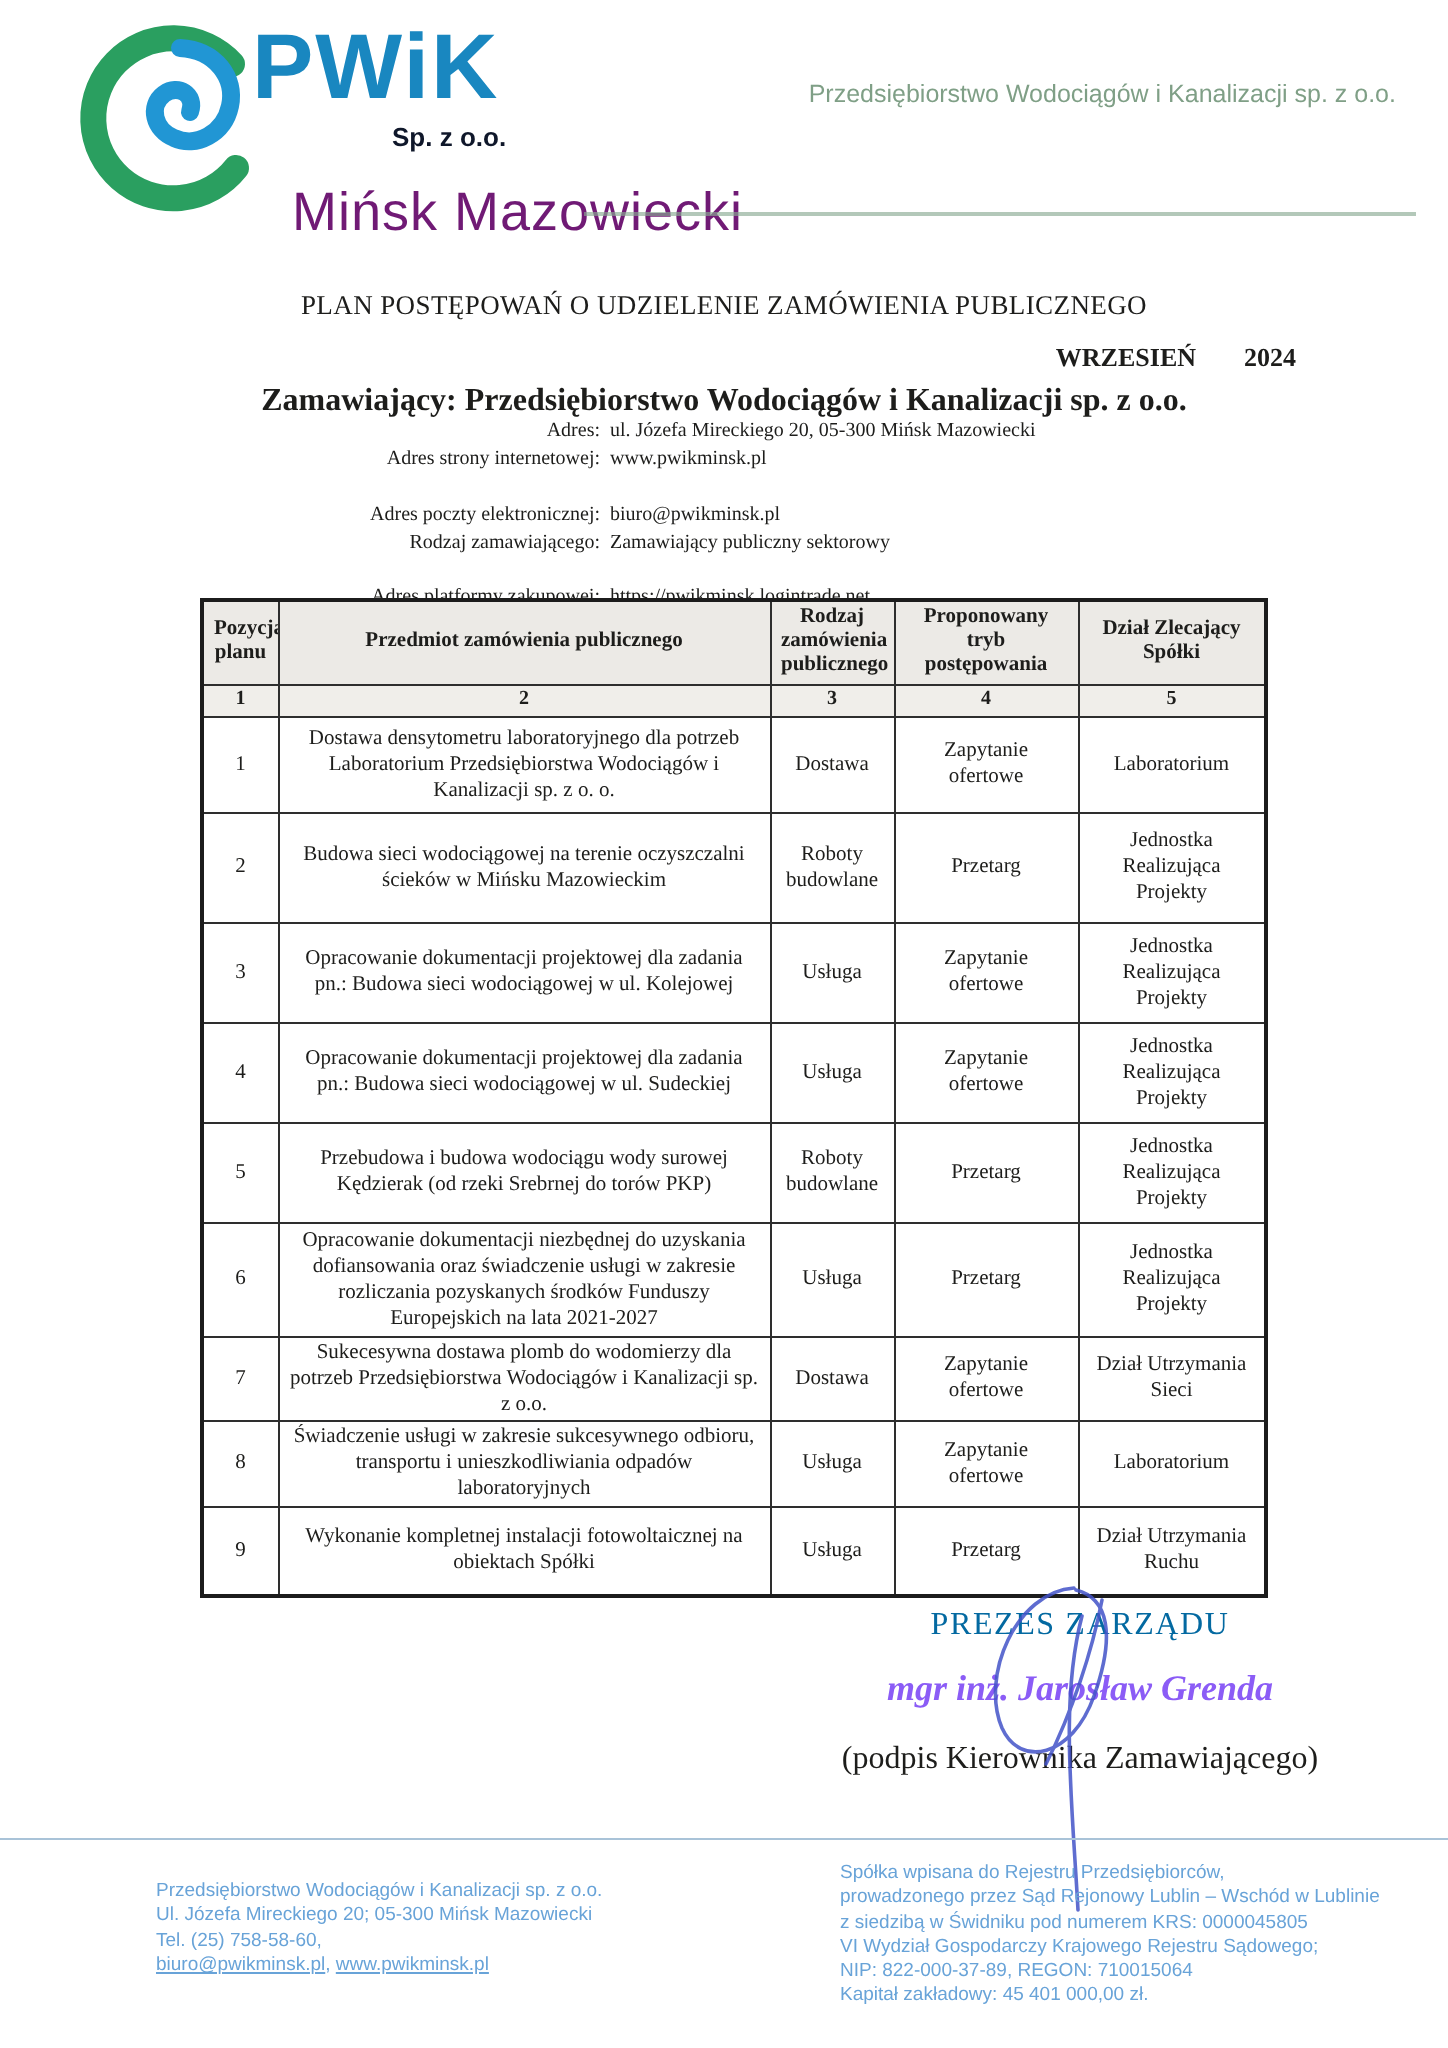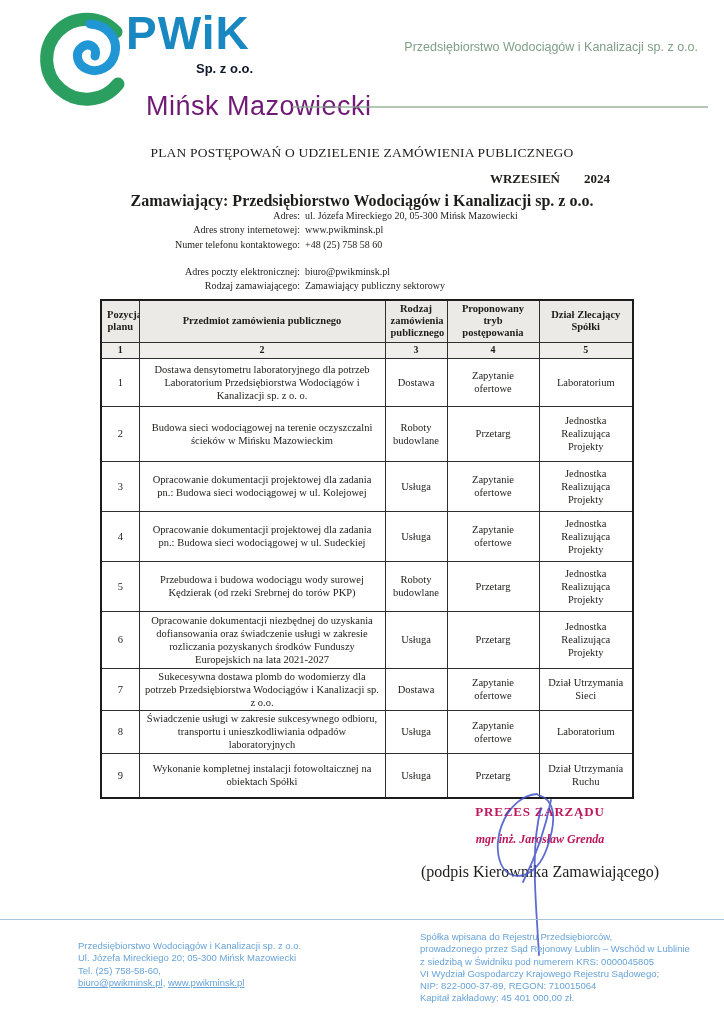--- a/index.html
+++ b/index.html
@@ -15,21 +15,21 @@
   .logo-city{position:absolute;left:146px;top:76px;font-family:"Liberation Sans",sans-serif;
              font-size:27px;font-weight:500;color:#701a75;letter-spacing:.5px;margin-top:15px;}
   .header-company{position:absolute;right:26px;top:40px;font-family:"Liberation Sans",sans-serif;
                   font-size:12.5px;color:#7f9f86;}
   .header-rule{position:absolute;left:292px;top:106px;width:416px;height:2px;background:#8bab93;opacity:.65;}
 
   
   .doc-title{position:absolute;left:0;top:145px;width:100%;text-align:center;
              font-size:13.5px;font-weight:normal;letter-spacing:.2px;}
   .doc-month-line{position:absolute;left:0;top:171px;width:100%;text-align:right;
-                  padding-right:114px;box-sizing:border-box;font-size:13px;font-weight:bold;}
+                  padding-right:76px;box-sizing:border-box;font-size:13px;font-weight:bold;}
   .doc-month-line .gap{display:inline-block;width:24px;}
   .doc-party{position:absolute;left:0;top:192px;width:100%;text-align:center;
              font-size:16px;font-weight:bold;}
 
   
   .contact{position:absolute;left:72px;top:209px;font-size:10px;}
   .contact-row{display:flex;line-height:13.2px;margin-bottom:1.2px;align-items:center;}
   .contact-row.sp{margin-top:14px;}
   .contact-label{width:228px;text-align:right;flex:0 0 auto;}
   .contact-value{margin-left:5px;text-align:left;}
@@ -49,22 +49,22 @@
   .plan-table tbody tr:nth-child(3){height:50px;}
   .plan-table tbody tr:nth-child(4){height:50px;}
   .plan-table tbody tr:nth-child(5){height:50px;}
   .plan-table tbody tr:nth-child(6){height:57px;}
   .plan-table tbody tr:nth-child(7){height:38px;}
   .plan-table tbody tr:nth-child(8){height:43px;}
   .plan-table tbody tr:nth-child(9){height:45px;}
 
   
   .sig-block{position:absolute;left:395px;top:804px;width:290px;text-align:center;}
-  .sig-role{font-size:13px;font-weight:bold;color:#be185d;letter-spacing:.8px;}
-  .sig-name{margin-top:12px;font-size:12px;font-weight:bold;font-style:italic;color:#be185d;}
+  .sig-role{font-size:16px;font-weight:normal;color:#0369a1;letter-spacing:.8px;}
+  .sig-name{margin-top:12px;font-size:18px;font-weight:bold;font-style:italic;color:#8b5cf6;}
   .sig-caption{margin-top:16px;font-size:16px;color:#1d1d1b;}
   .sig-ink{position:absolute;left:480px;top:782px;pointer-events:none;}
 
   
   .footer-rule{position:absolute;left:0;top:919px;width:724px;height:1px;background:#a9c3d8;}
   .footer{font-family:"Liberation Sans",sans-serif;font-size:9.5px;color:#68a3d8;line-height:12.3px;}
   .footer-left{position:absolute;left:78px;top:940px;}
   .footer-right{position:absolute;left:420px;top:931px;}
   .footer a,.footer .link{color:#68a3d8;text-decoration:underline;cursor:pointer;}
 </style>
@@ -90,24 +90,20 @@
   <div class="doc-party">Zamawiający: Przedsiębiorstwo Wodociągów i Kanalizacji sp. z o.o.</div>
 
   <div class="contact">
     <div class="contact-row">
       <span class="contact-label">Adres:</span>
       <span class="contact-value">ul. Józefa Mireckiego 20, 05-300 Mińsk Mazowiecki</span>
     </div>
     <div class="contact-row">
       <span class="contact-label">Adres strony internetowej:</span>
       <span class="contact-value">www.pwikminsk.pl</span>
-    </div>
-    <div class="contact-row">
-      <span class="contact-label">Numer telefonu kontaktowego:</span>
-      <span class="contact-value">+48 (25) 758 58 60</span>
     </div>
     <div class="contact-row sp">
       <span class="contact-label">Adres poczty elektronicznej:</span>
       <span class="contact-value">biuro@pwikminsk.pl</span>
     </div>
     <div class="contact-row">
       <span class="contact-label">Rodzaj zamawiającego:</span>
       <span class="contact-value">Zamawiający publiczny sektorowy</span>
     </div>
     <div class="contact-row sp">

